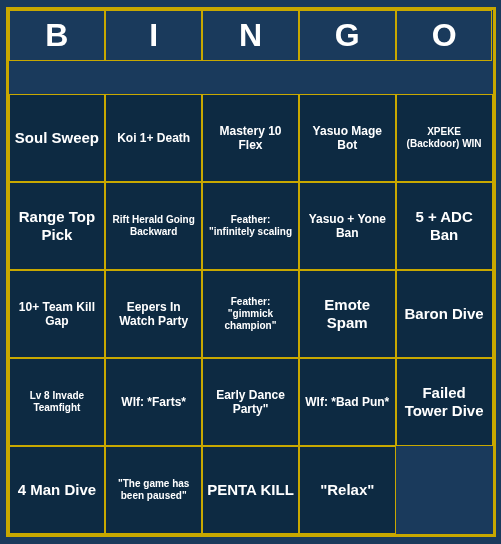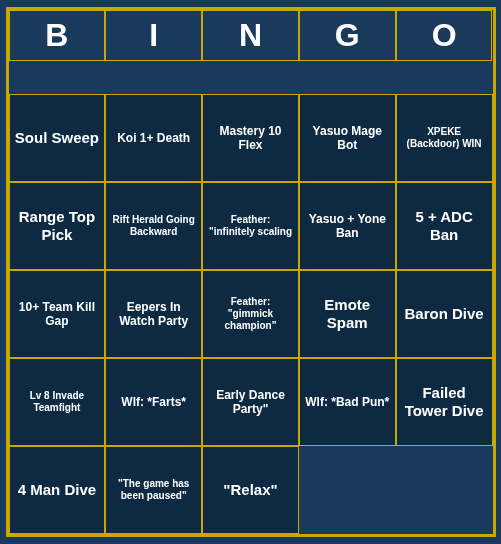--- a/index.html
+++ b/index.html
@@ -95,15 +95,16 @@
 
     <div class="bingo-cell large-text dark-bg">Baron Dive</div>
     <div class="bingo-cell small-text dark-bg">Lv 8 Invade Teamfight</div>
     <div class="bingo-cell normal-text dark-bg">Wlf: *Farts*</div>
     <div class="bingo-cell normal-text dark-bg">Early Dance Party"</div>
     <div class="bingo-cell normal-text dark-bg">Wlf: *Bad Pun*</div>
 
     <div class="bingo-cell large-text dark-bg">Failed Tower Dive</div>
     <div class="bingo-cell large-text dark-bg">4 Man Dive</div>
     <div class="bingo-cell small-text dark-bg">"The game has been paused"</div>
+    <div class="bingo-cell large-text dark-bg">PENTA KILL</div>
     <div class="bingo-cell large-text dark-bg">"Relax"</div>
   </div>
 </div>
 
 </body></html>

